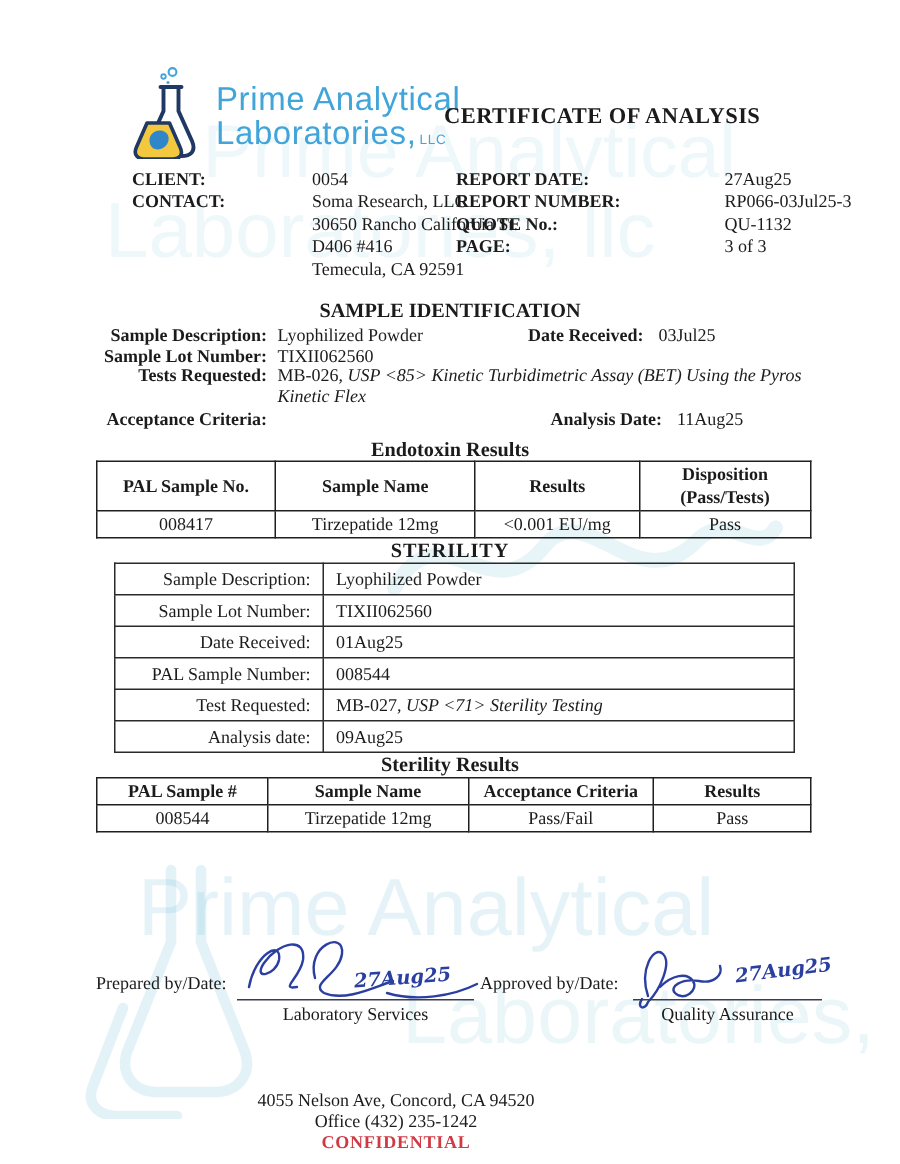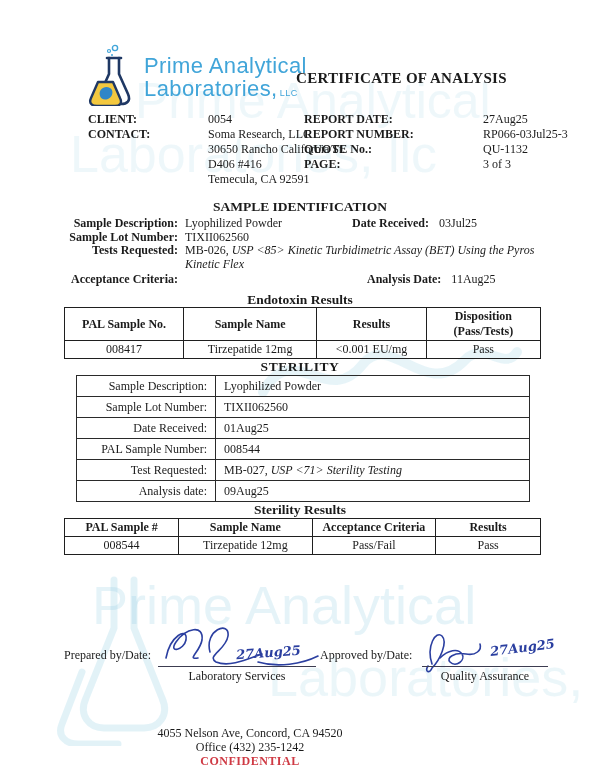--- a/index.html
+++ b/index.html
@@ -60,21 +60,21 @@
   .note{position:absolute;left:62px;top:564px;font-size:12px;}
 
   
   .sig-label{position:absolute;font-size:12px;}
   .sig-line{position:absolute;border-top:1px solid #3c3c50;height:0;}
   .sig-role{position:absolute;font-size:12px;text-align:center;}
   .sig-svg{position:absolute;}
   .sig-date{position:absolute;font-family:"DejaVu Serif",serif;font-style:italic;font-weight:bold;color:#2b3fa0;font-size:13px;}
 
   
-  .footer-line{position:absolute;left:0;width:500px;text-align:center;font-size:12px;}
+  .footer-line{position:absolute;left:0;width:500px;text-align:center;font-size:12px;padding-left:14px;}
   .confidential{font-weight:bold;letter-spacing:.5px;color:#cf3a44;}
 </style>
 </head>
 <body>
 
 <div class="page">
 
   <div class="layer" id="watermarks">
     <div class="wm wm1">Prime Analytical</div>
     <div class="wm wm2">Laboratories, llc</div>

